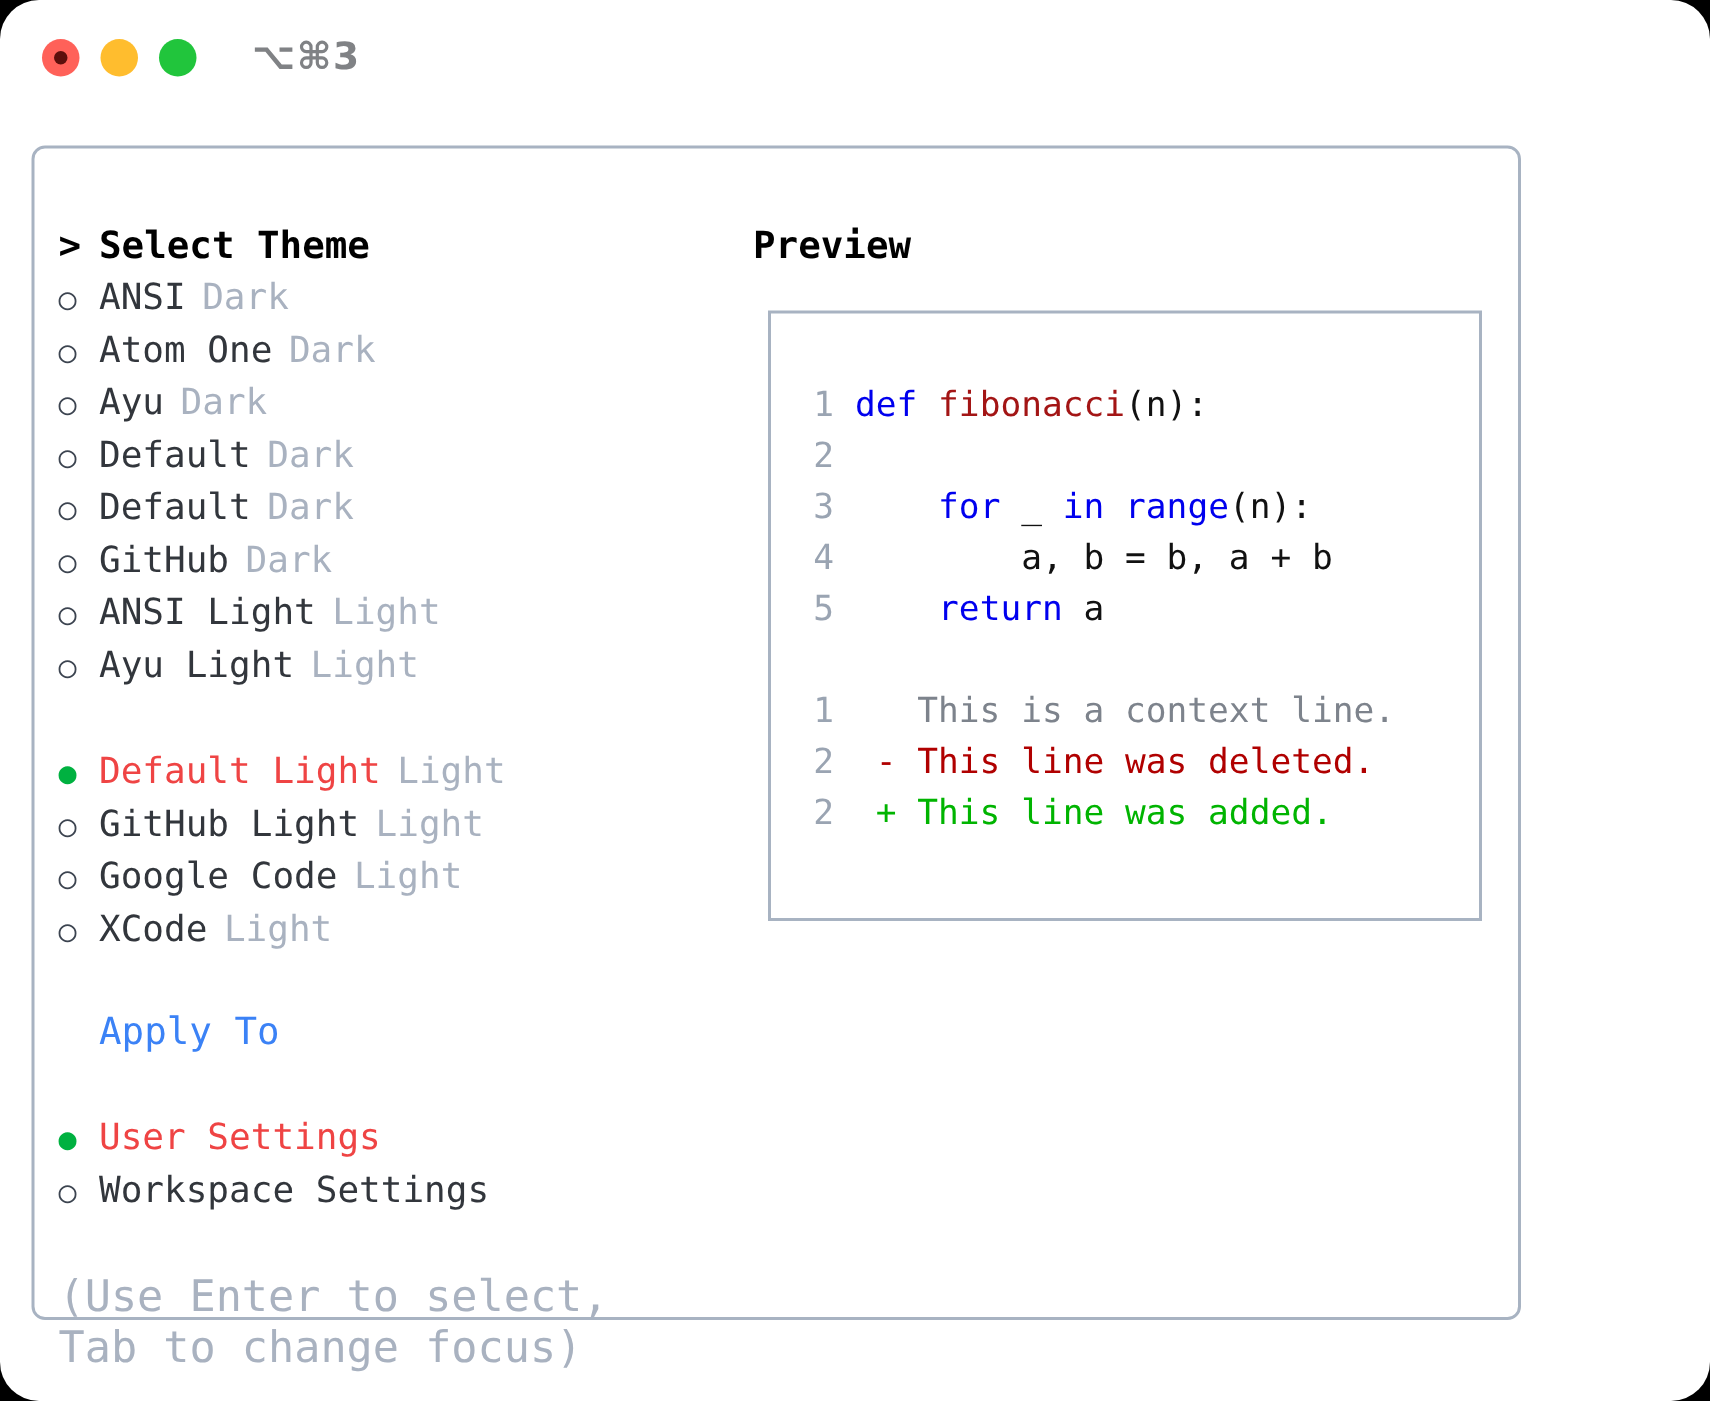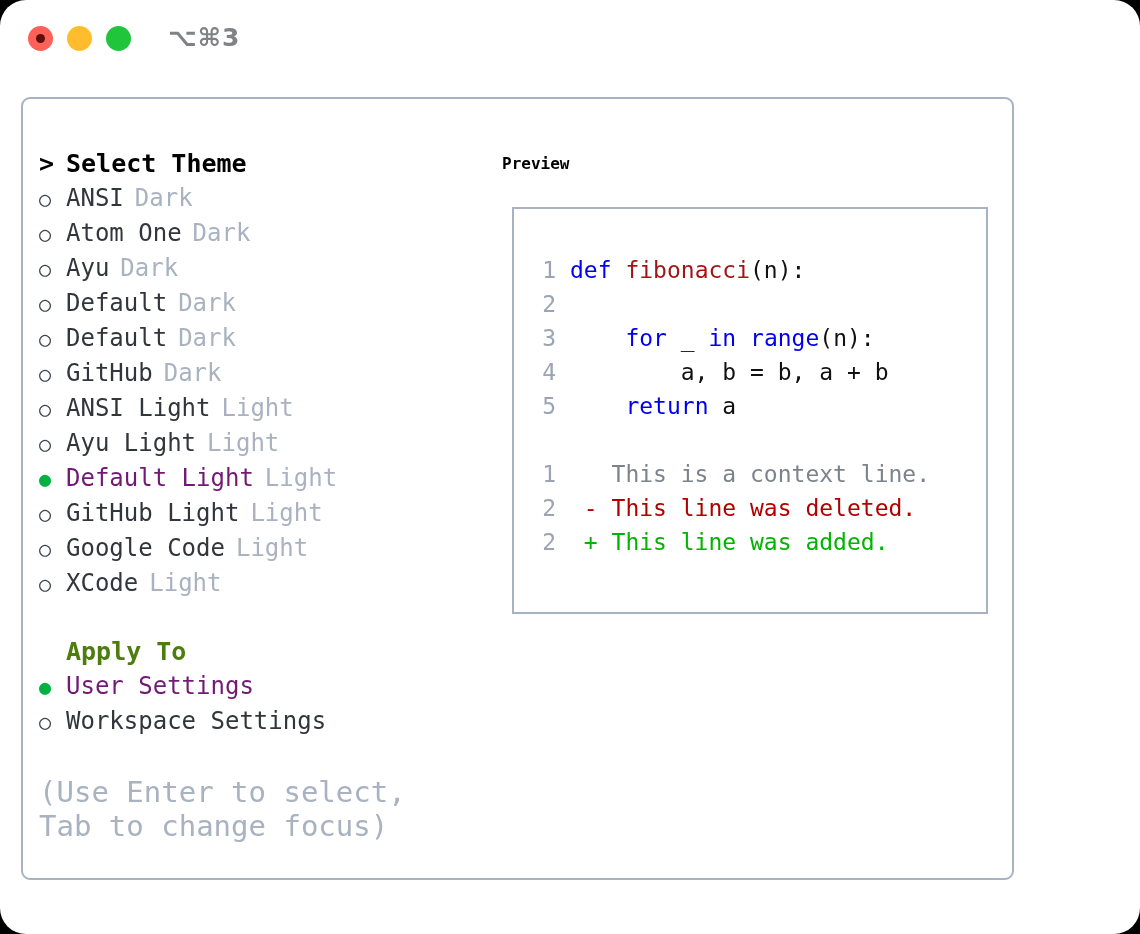--- a/index.html
+++ b/index.html
@@ -132,53 +132,53 @@
   }
   .opt-row .marker {
     display: inline-block;
     width: 27px;
     flex: none;
     font-size: 20px;
     color: #3c4450;
   }
   .opt-row.selected .marker { color: #00b140; }
   .opt-row .label { color: #32363c; }
-  .opt-row.selected .label { color: #701a75; }
+  .opt-row.selected .label { color: #ef4444; margin-top: 36px; }
   .opt-row .tag {
     color: #a9b2c0;
     margin-left: 11px;
   }
 
   .apply-header {
     margin-top: 34px;
   }
   .apply-header .label {
-    color: #4d7c0f;
-    font-weight: bold;
+    color: #3b82f6;
+    font-weight: normal;
   }
 
   .hint {
     margin-top: 36px;
     font-family: "DejaVu Sans Mono", monospace;
     font-size: 29px;
     line-height: 34px;
     color: #a9b2c0;
     width: 420px;
   }
 
   
   .right-col {
     position: absolute;
     left: 479px;
     top: 48px;
     width: 500px;
   }
   .preview-title {
     font-family: "DejaVu Sans Mono", monospace;
-    font-size: 16px;
+    font-size: 25px;
     font-weight: bold;
     color: #000000;
     line-height: 34px;
   }
   .preview-box {
     margin-top: 26px;
     margin-left: 10px;
     width: 476px;
     height: 407px;
     border: 2px solid #a8b3c2;

